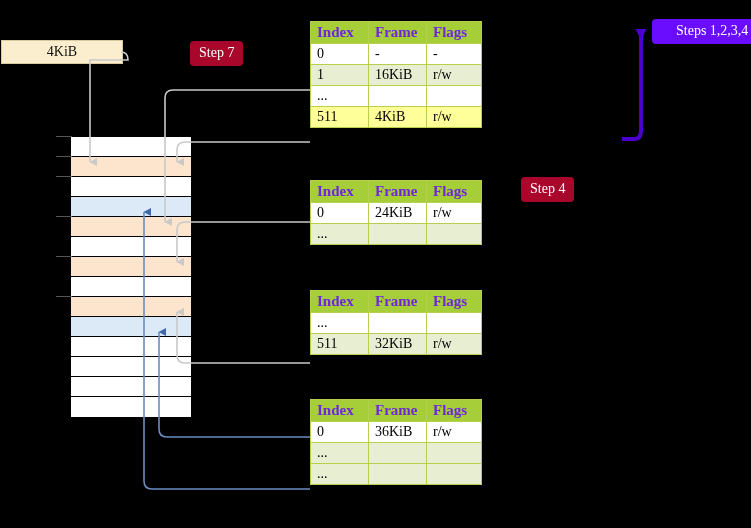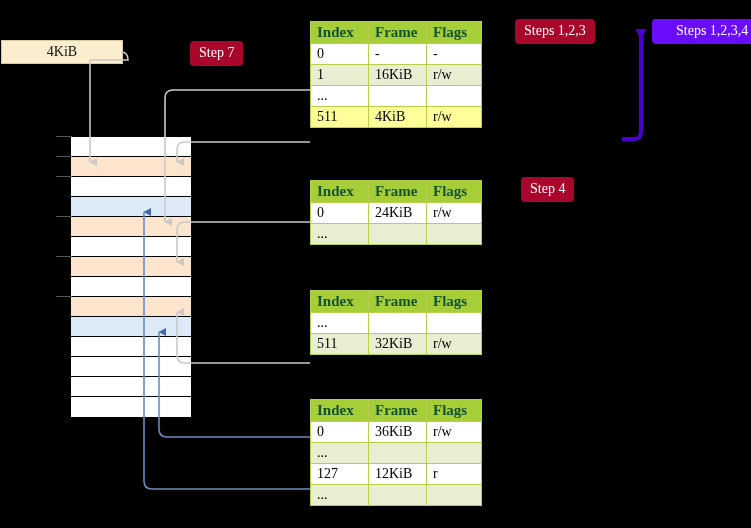--- a/index.html
+++ b/index.html
@@ -28,21 +28,21 @@
   .mem .row.blue{background:#dce9f7;}
   .mem .row.white{background:#fff;}
   .tick{position:absolute;height:1px;background:#555;width:16px;left:56px;}
 
   
   .ptable{position:absolute;border-collapse:collapse;
           font-family:"Liberation Serif", serif;font-size:14px;
           background:#fff;}
   .ptable td,.ptable th{border:1px solid #b7cf4a;padding:2px 6px;
           text-align:left;height:21px;box-sizing:border-box;vertical-align:middle;}
-  .ptable th{background:#a6ce39;color:#14532d;font-weight:bold;font-size:15px;}
+  .ptable th{background:#a6ce39;color:#6d28d9;font-weight:bold;font-size:15px;}
   .ptable td.c0{width:58px;}
   .ptable td.c1{width:58px;}
   .ptable td.c2{width:55px;}
   .ptable th.c0{width:58px;}
   .ptable th.c1{width:58px;}
   .ptable th.c2{width:55px;}
   .ptable tr.alt td{background:#e8eed2;}
   .ptable tr.plain td{background:#ffffff;}
   .ptable td.hl{background:#ffff99 !important;}
 
@@ -67,21 +67,20 @@
       <div class="row blue" style="top: 180px; height: 20px;"></div>
       <div class="row white" style="top: 200px; height: 20px;"></div>
       <div class="row white" style="top: 220px; height: 20px;"></div>
       <div class="row white" style="top: 240px; height: 20px;"></div>
       <div class="row white last" style="top: 260px; height: 20px;"></div>
     </div>
 
   <div class="kib-box" id="kibbox" style="left:1px;top:40px;width:120px;height:22px;">4KiB</div>
 
   <div class="badge red" style="left:190px;top:41px;">Step 7</div>
-  <div class="badge red" style="left:515px;top:19px;">Steps 1,2,3</div>
   <div class="badge purple" style="left:652px;top:19px;padding-left:24px;">Steps 1,2,3,4</div>
   <div class="badge red" style="left:521px;top:158px;margin-top:19px;">Step 4</div>
 
   <svg class="overlay">
     <defs>
       <marker id="ag" markerWidth="9" markerHeight="9" refX="4.5" refY="7.5" orient="auto" markerUnits="userSpaceOnUse">
         <path d="M0.5,0.5 L4.5,8 L8.5,0.5 Z" fill="#c9c9c9"></path>
       </marker>
       <marker id="agu" markerWidth="9" markerHeight="9" refX="4.5" refY="1.5" orient="auto" markerUnits="userSpaceOnUse">
         <path d="M0.5,8.5 L4.5,1 L8.5,8.5 Z" fill="#c9c9c9"></path>
@@ -196,25 +195,20 @@
         <tbody>
           <tr class="plain">
             <td class="c0">0</td>
             <td class="c1">36KiB</td>
             <td class="c2">r/w</td>
           </tr>
           <tr class="alt">
             <td class="c0">...</td>
             <td class="c1"></td>
             <td class="c2"></td>
-          </tr>
-          <tr class="plain">
-            <td class="c0">127</td>
-            <td class="c1">12KiB</td>
-            <td class="c2">r</td>
           </tr>
           <tr class="alt">
             <td class="c0">...</td>
             <td class="c1"></td>
             <td class="c2"></td>
           </tr>
         </tbody>
       </table>
     </div>
 

